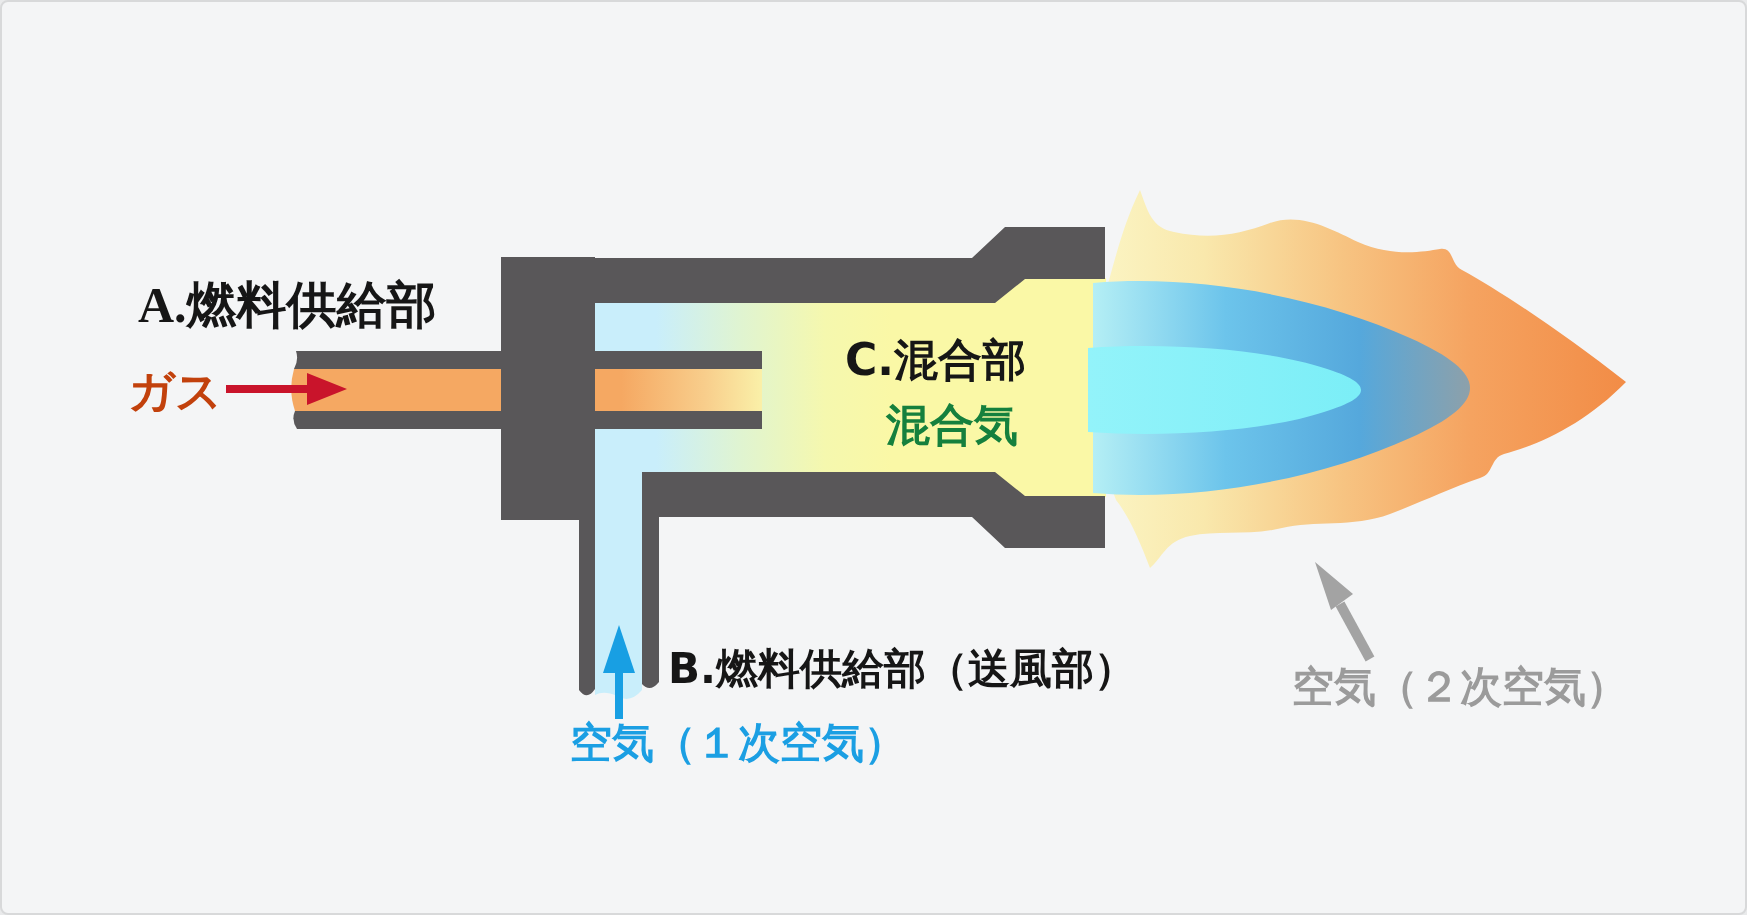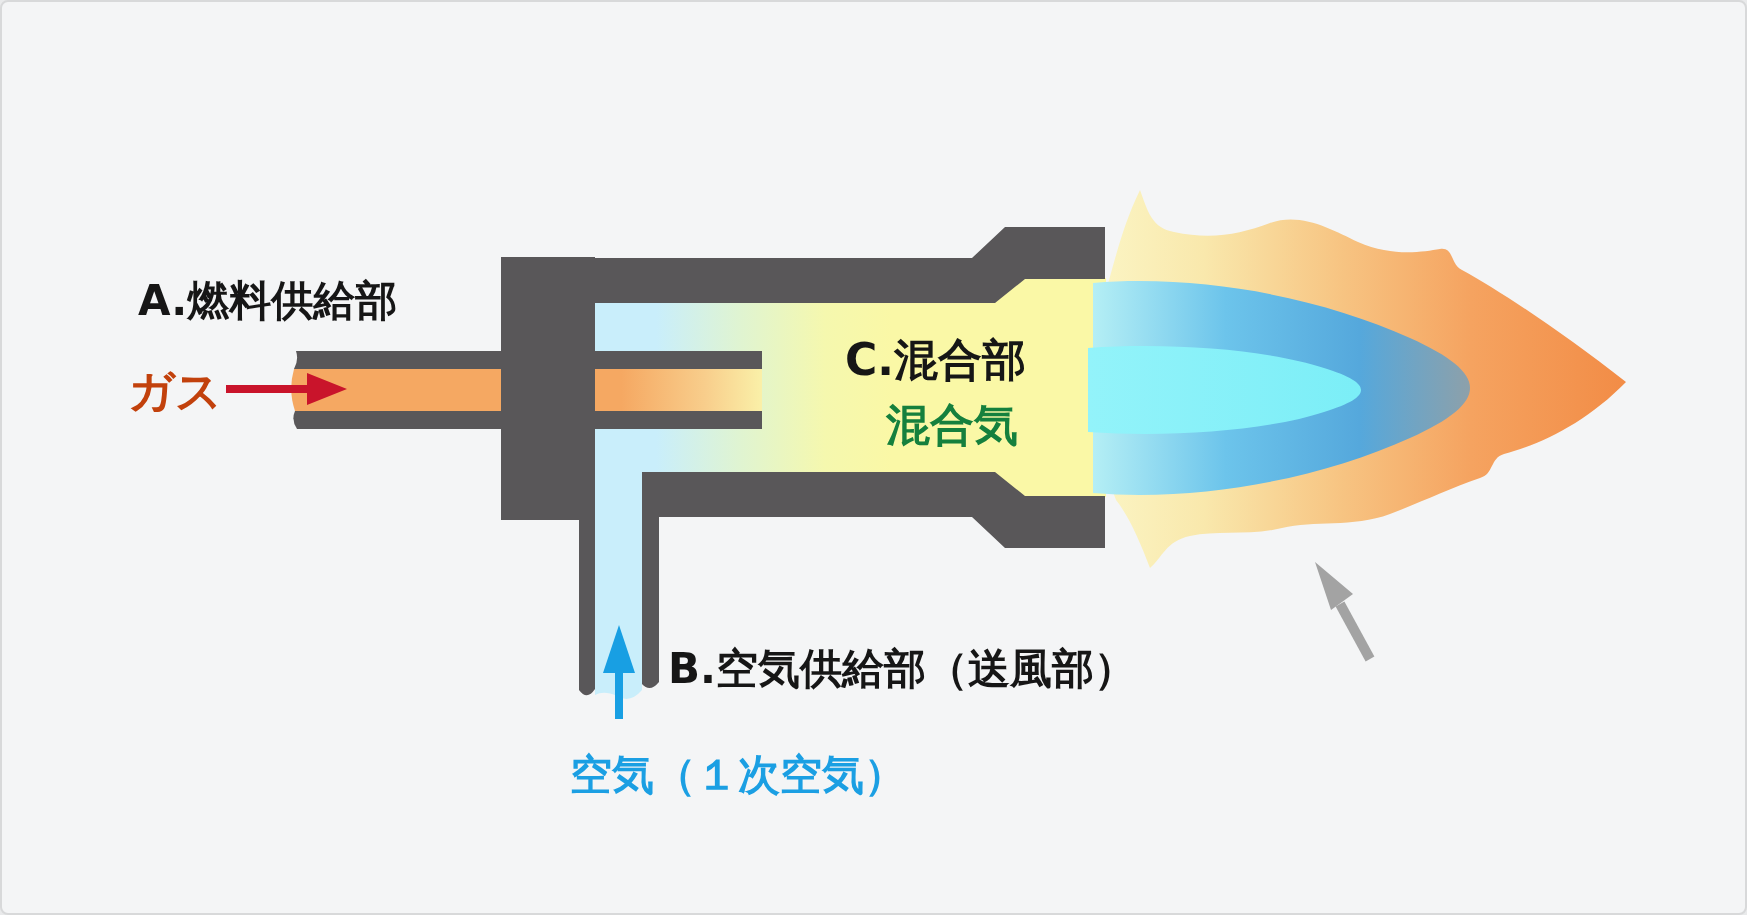--- a/index.html
+++ b/index.html
@@ -15,27 +15,27 @@
   }
   .stage svg{position:absolute;left:0;top:0;}
   .lbl{
     position:absolute;
     font-weight:800;
     white-space:nowrap;
     color:#161616;
     line-height:1.1;
     letter-spacing:0px;
   }
-  .lbl-a        {left:136px;  top:276px;  font-size:42px;}
+  .lbl-a        {left:136px;  top:276px;  font-size:50px;font-family:Liberation Serif, serif;}
   .lbl-gas      {left:126px;  top:364px;  font-size:46px; color:#c2410c;}
   .lbl-d        {left:1008px; top:126px;  font-size:42px;}
   .lbl-c        {left:843px;  top:334px;  font-size:44px;}
   .lbl-mix      {left:884px;  top:399px;  font-size:44px; color:#15803d;}
   .lbl-b        {left:666px;  top:644px;  font-size:42px;}
-  .lbl-air1     {left:568px;  top:718px;  font-size:42px; color:#1b9fe3;margin-top:32px;}
+  .lbl-air1     {left:568px;  top:718px;  font-size:42px; color:#1b9fe3;}
   .lbl-air2     {left:1290px; top:662px;  font-size:42px; color:#9b9b9b;}
 </style>
 </head>
 <body>
 
 <div class="stage">
 
   <svg width="1747" height="915" viewBox="0 0 1747 915">
     <defs>
       <linearGradient id="gradGas" gradientUnits="userSpaceOnUse" x1="291" y1="0" x2="760" y2="0">
@@ -147,16 +147,17 @@
     <g>
       <line x1="1368" y1="657" x2="1338" y2="602" stroke="#a3a3a3" stroke-width="10"></line>
       <polygon points="1313,560 1351,592 1329,608" fill="#a3a3a3"></polygon>
     </g>
   </svg>
 
   <div class="lbl lbl-a">A.燃料供給部</div>
   <div class="lbl lbl-gas">ガス</div>
   <div class="lbl lbl-c">C.混合部</div>
   <div class="lbl lbl-mix">混合気</div>
-  <div class="lbl lbl-b">B.空気供給部（送風部）</div>
+  <div class="lbl lbl-b">B.燃料供給部（送風部）</div>
   <div class="lbl lbl-air1">空気（１次空気）</div>
+  <div class="lbl lbl-air2">空気（２次空気）</div>
 
 </div>
 
 </body></html>

